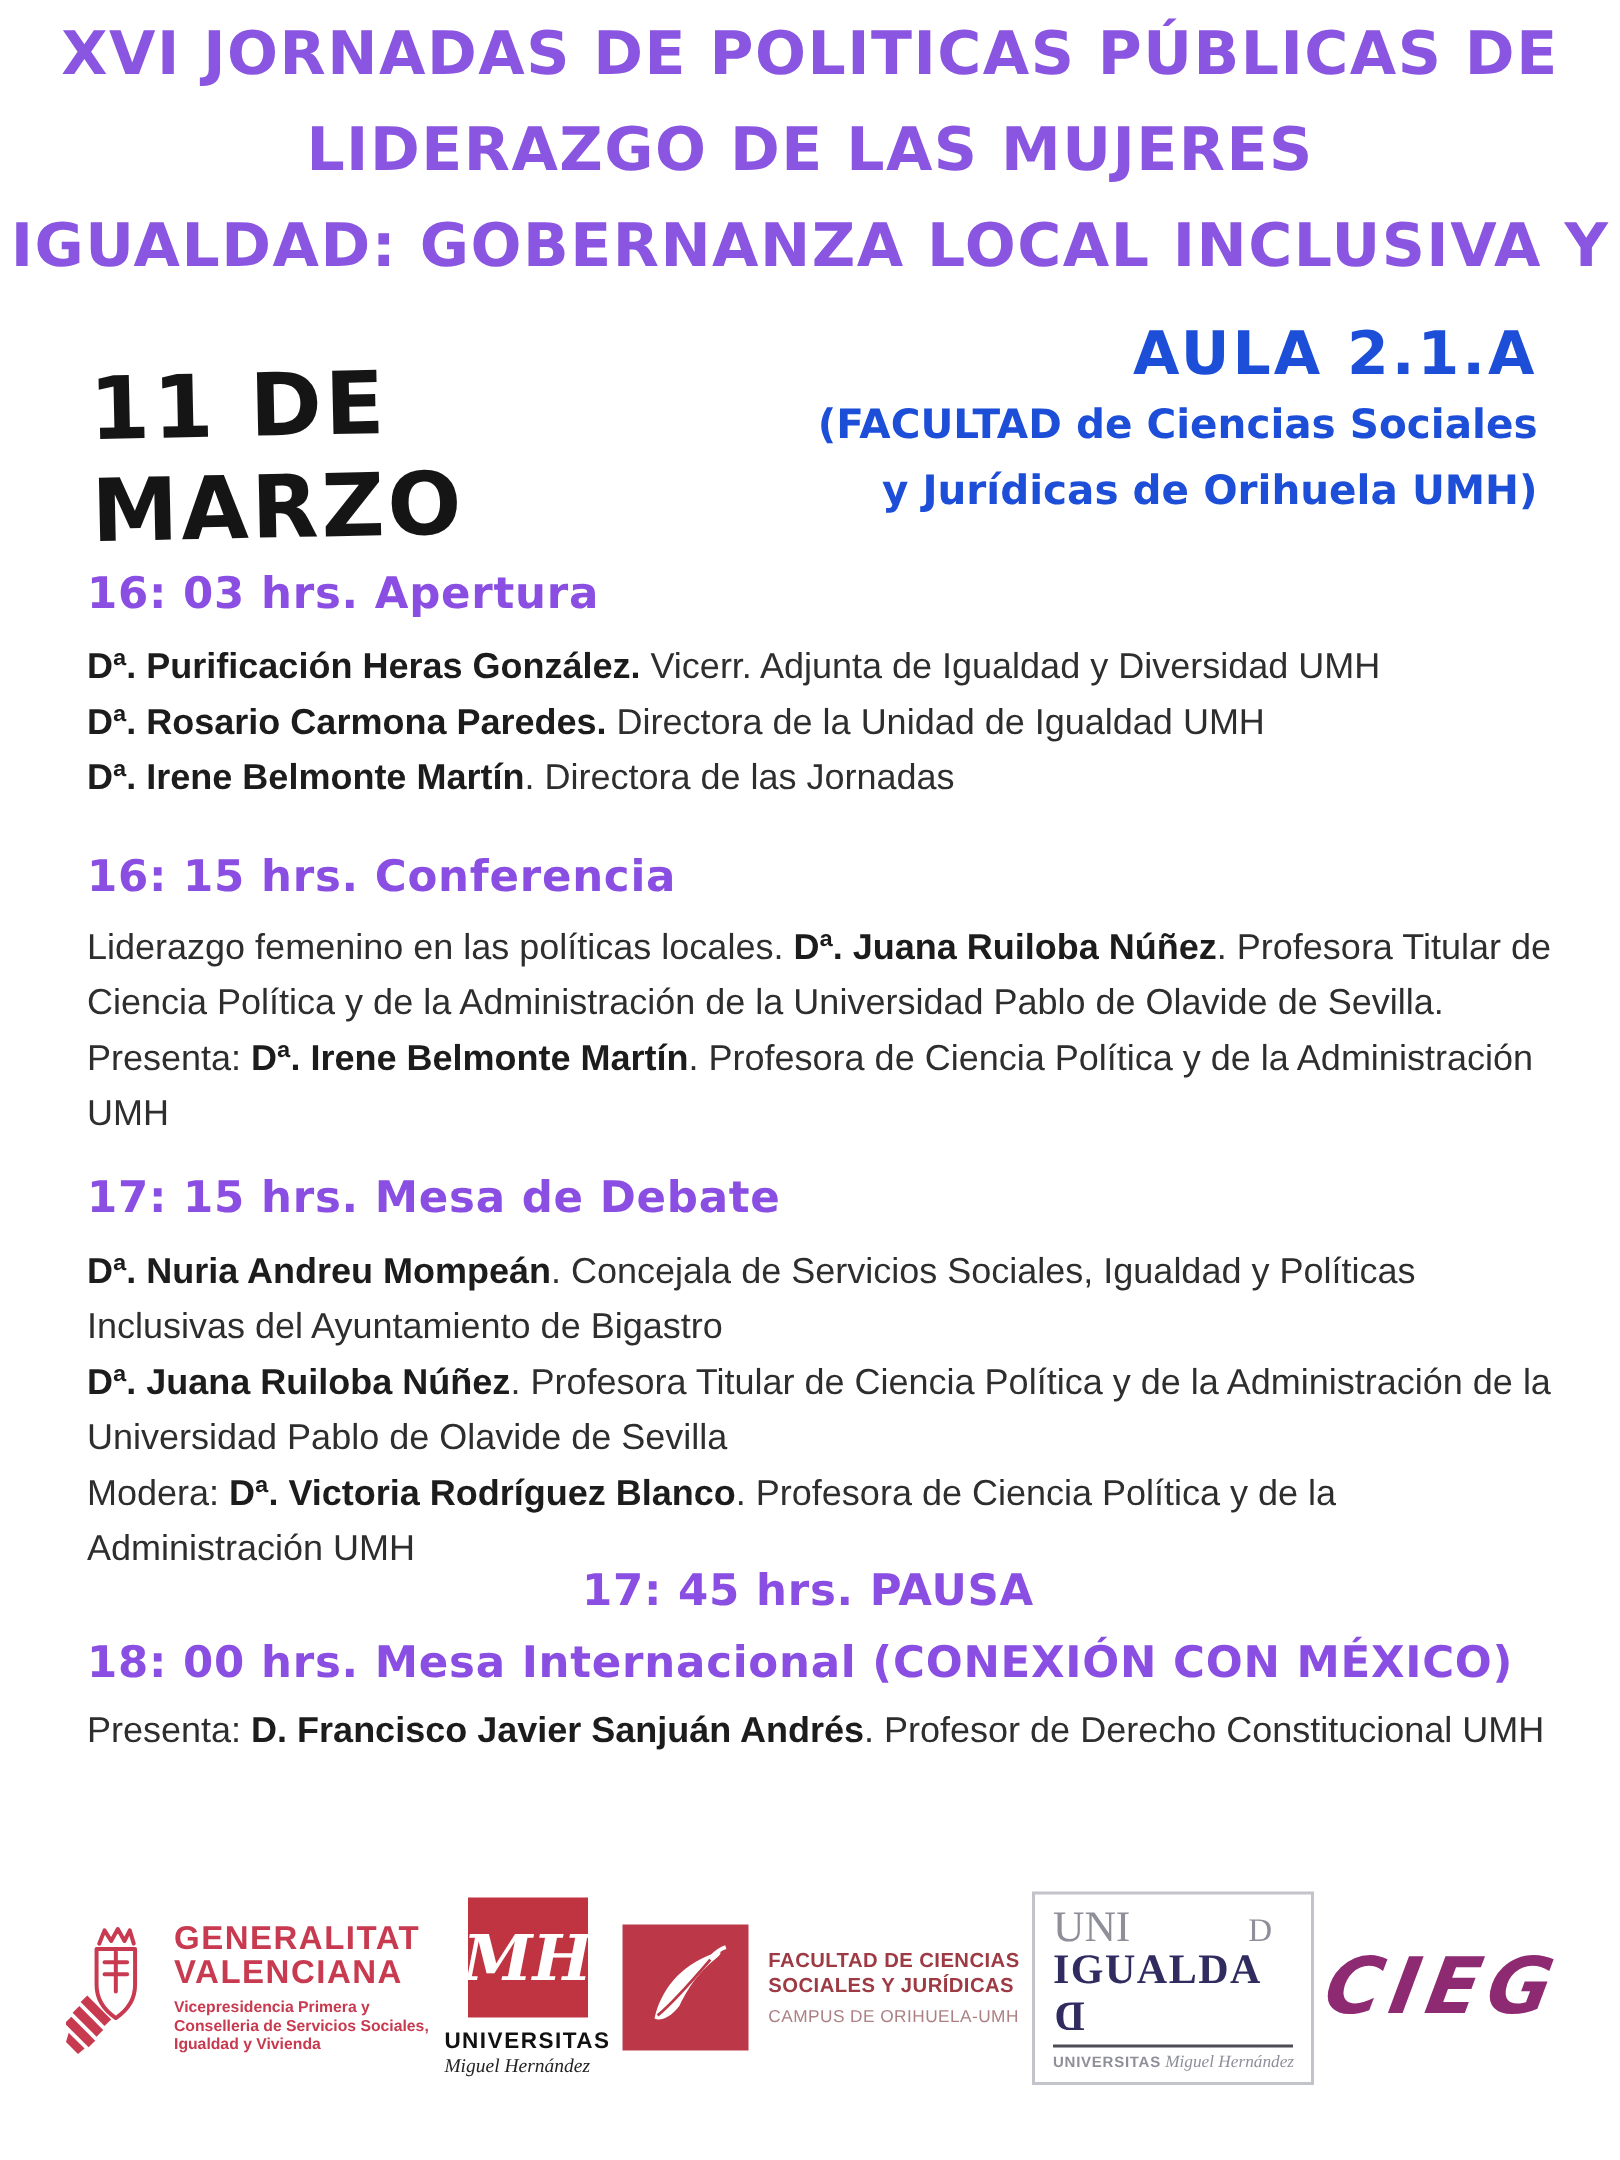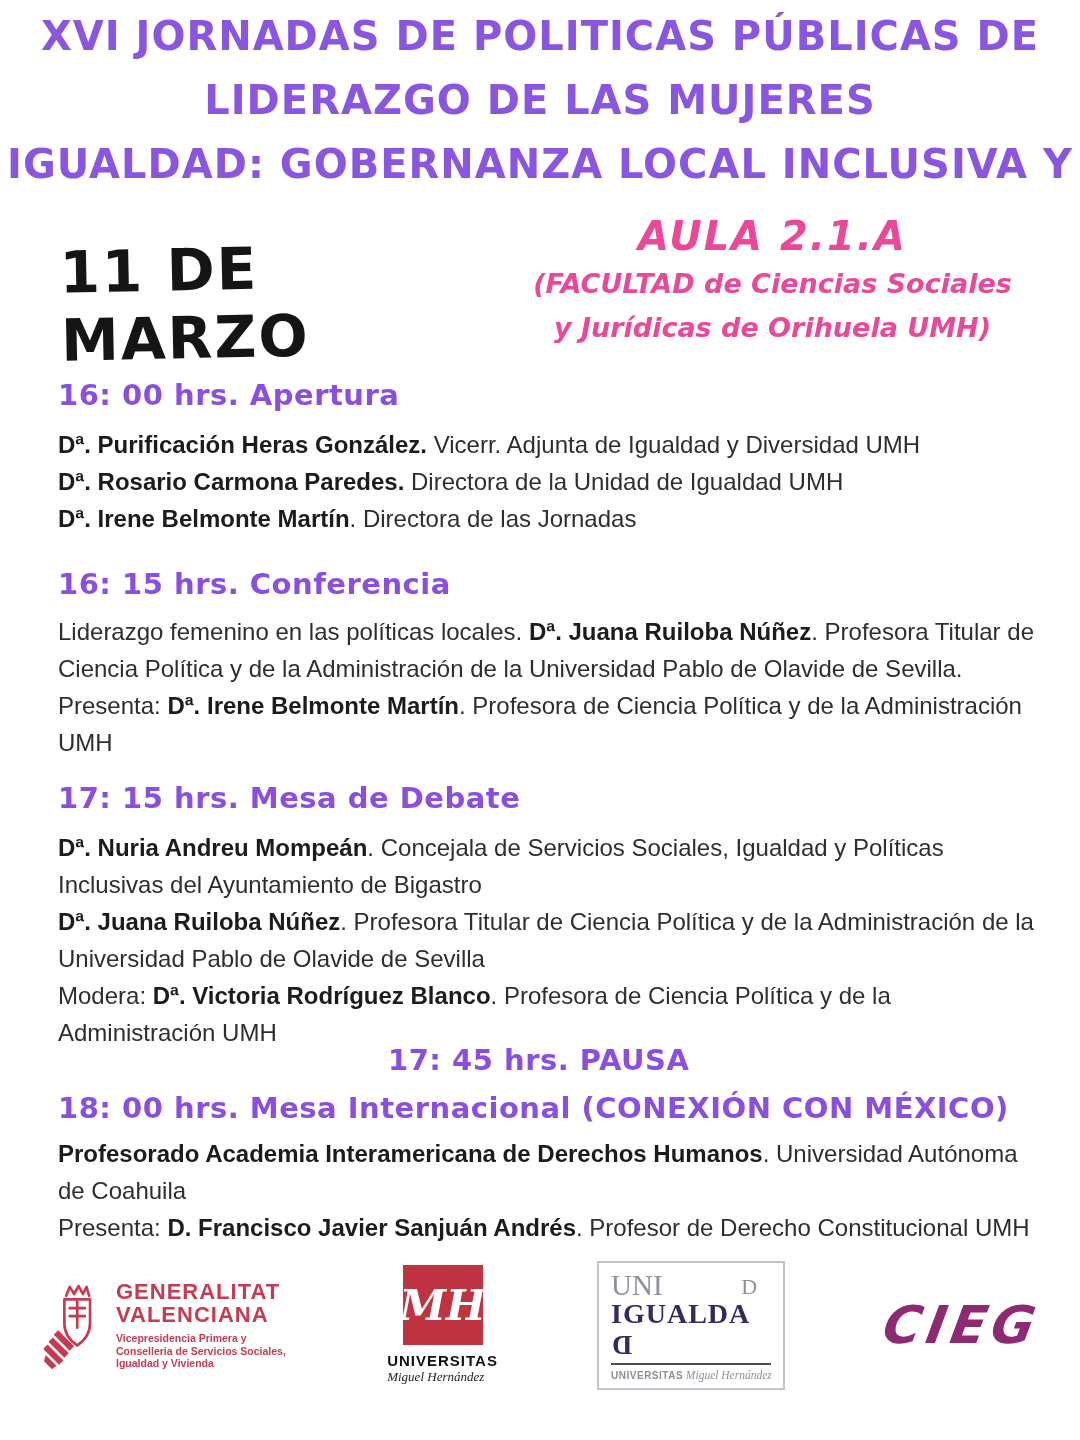--- a/index.html
+++ b/index.html
@@ -14,21 +14,21 @@
     font-family:"DejaVu Sans", sans-serif; font-weight:bold;
     font-size:40px; line-height:64px; color:#8a55e0; letter-spacing:1px;
   }
   
   .date-row { display:flex; margin-top:14px; padding:0 55px 0 60px; align-items:flex-start; }
   .date {
     flex:0 0 460px; font-family:"DejaVu Sans", sans-serif; font-weight:bold;
     font-size:58px; color:#151515; letter-spacing:2px; padding-top:24px;
     transform:rotate(-1.2deg);
   }
-  .venue { flex:1; text-align:center; font-family:"DejaVu Sans", sans-serif; font-weight:bold; color:#ec4899;font-style:italic; }
+  .venue { flex:1; text-align:right; font-family:"DejaVu Sans", sans-serif; font-weight:bold; color:#1d4ed8; }
   .venue-room { font-size:40px; line-height:52px; letter-spacing:2px; }
   .venue-line { font-size:27px; line-height:44px; white-space:nowrap; }
   
   .content { padding:0 40px 0 58px; }
   .sec-heading {
     font-family:"DejaVu Sans", sans-serif; font-weight:bold;
     font-size:29px; line-height:34px; color:#8a4fe2; letter-spacing:0.5px; white-space:nowrap;
   }
   .h-apertura { margin-top:8px; }
   .items { margin-top:14px; }
@@ -101,21 +101,21 @@
     <div class="date">11 DE MARZO</div>
     <div class="venue">
       <div class="venue-room">AULA 2.1.A</div>
       <div class="venue-line">(FACULTAD de Ciencias Sociales</div>
       <div class="venue-line">y Jurídicas de Orihuela UMH)</div>
     </div>
   </div>
 
   <main class="content">
 
-    <h2 class="sec-heading h-apertura">16: 00 hrs. Apertura</h2>
+    <h2 class="sec-heading h-apertura">16: 03 hrs. Apertura</h2>
     <div class="items">
       <p class="item"><span class="b">Dª. Purificación Heras González.</span><span> Vicerr. Adjunta de Igualdad y Diversidad UMH</span></p>
       <p class="item"><span class="b">Dª. Rosario Carmona Paredes.</span><span> Directora de la Unidad de Igualdad UMH</span></p>
       <p class="item"><span class="b">Dª. Irene Belmonte Martín</span><span>. Directora de las Jornadas</span></p>
     </div>
 
     <h2 class="sec-heading h-conferencia">16: 15 hrs. Conferencia</h2>
     <div class="items-conferencia">
       <p class="item"><span>Liderazgo femenino en las políticas locales. </span><span class="b">Dª. Juana Ruiloba Núñez</span><span>. Profesora Titular de Ciencia Política y de la Administración de la Universidad Pablo de Olavide de Sevilla.</span></p>
       <p class="item"><span>Presenta: </span><span class="b">Dª. Irene Belmonte Martín</span><span>. Profesora de Ciencia Política y de la Administración UMH</span></p>
@@ -125,21 +125,20 @@
     <div class="items-debate">
       <p class="item"><span class="b">Dª. Nuria Andreu Mompeán</span><span>. Concejala de Servicios Sociales, Igualdad y Políticas Inclusivas del Ayuntamiento de Bigastro</span></p>
       <p class="item"><span class="b">Dª. Juana Ruiloba Núñez</span><span>. Profesora Titular de Ciencia Política y de la Administración de la Universidad Pablo de Olavide de Sevilla</span></p>
       <p class="item"><span>Modera: </span><span class="b">Dª. Victoria Rodríguez Blanco</span><span>. Profesora de Ciencia Política y de la Administración UMH</span></p>
     </div>
 
     <h2 class="sec-heading pausa">17: 45 hrs. PAUSA</h2>
 
     <h2 class="sec-heading h-internacional">18: 00 hrs. Mesa Internacional (CONEXIÓN CON MÉXICO)</h2>
     <div class="items-internacional">
-      <p class="item"><span class="b">Profesorado Academia Interamericana de Derechos Humanos</span><span>. Universidad Autónoma de Coahuila</span></p>
       <p class="item"><span>Presenta: </span><span class="b">D. Francisco Javier Sanjuán Andrés</span><span>. Profesor de Derecho Constitucional UMH</span></p>
     </div>
 
   </main>
 
   <footer class="logos">
 
     <div class="logo logo-gva">
       <svg width="62" height="94" viewBox="0 0 70 100">
         <g fill="none" stroke="#c73a4f" stroke-width="3" stroke-linejoin="round" stroke-linecap="round">
@@ -164,20 +163,34 @@
     </div>
 
     <div class="logo logo-umh">
       <div class="umh-square">
           <span>MH</span>
         </div>
       <div class="umh-l1">UNIVERSITAS</div>
       <div class="umh-l2">Miguel Hernández</div>
     </div>
 
+    <div class="logo logo-fac">
+      <div class="fac-square">
+        <svg width="62" height="62" viewBox="0 0 60 60">
+          <path fill="#ffffff" d="M10 50 C14 32 26 16 48 8 C52 6 55 7 50 11 C36 22 30 34 26 42 C20 50 13 52 10 50 Z"></path>
+          <path stroke="#bc3848" stroke-width="1.8" fill="none" d="M12 48 C22 40 34 26 46 12"></path>
+          <path stroke="#ffffff" stroke-width="2.5" fill="none" d="M47 10 C50 7 53 5 56 4"></path>
+        </svg>
+      </div>
+      <div>
+        <div class="fac-l1">FACULTAD DE CIENCIAS</div>
+        <div class="fac-l1">SOCIALES Y JURÍDICAS</div>
+        <div class="fac-l3">CAMPUS DE ORIHUELA-UMH</div>
+      </div>
+    </div>
 
     <div class="logo">
       <div class="uni-box">
         <div class="uni-row1">
           <span>UNI</span>
           <span class="uni-top-right">D</span>
         </div>
         <div class="uni-main">
           <span>IGUALDA</span><span class="mirror">D</span>
         </div>

